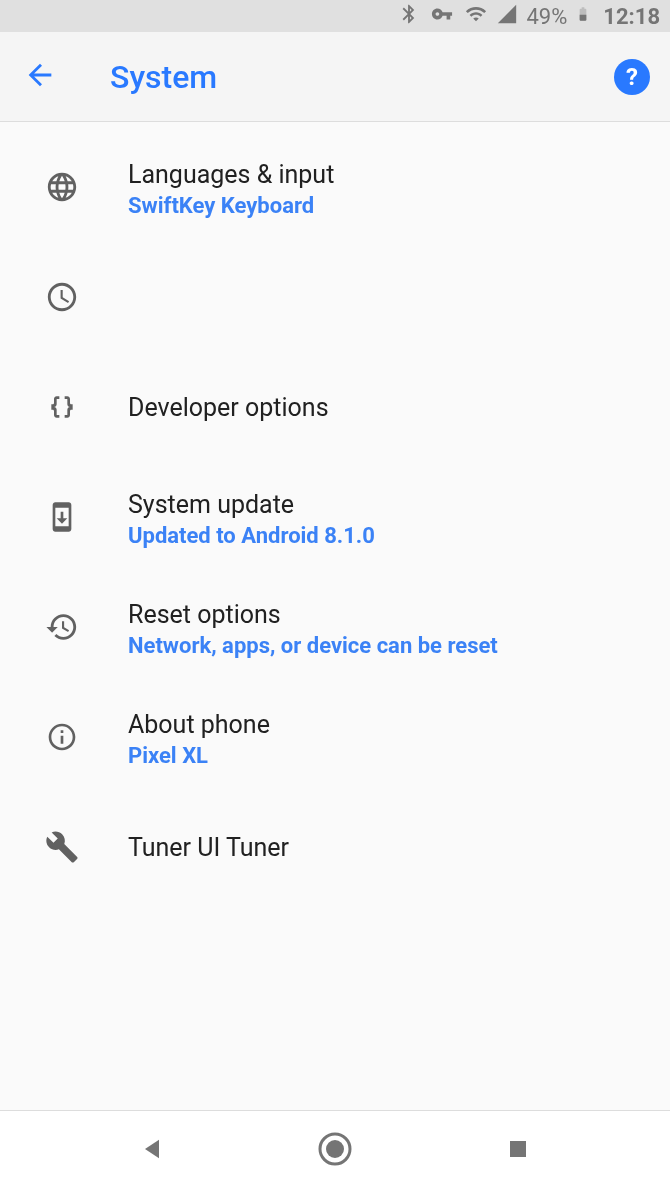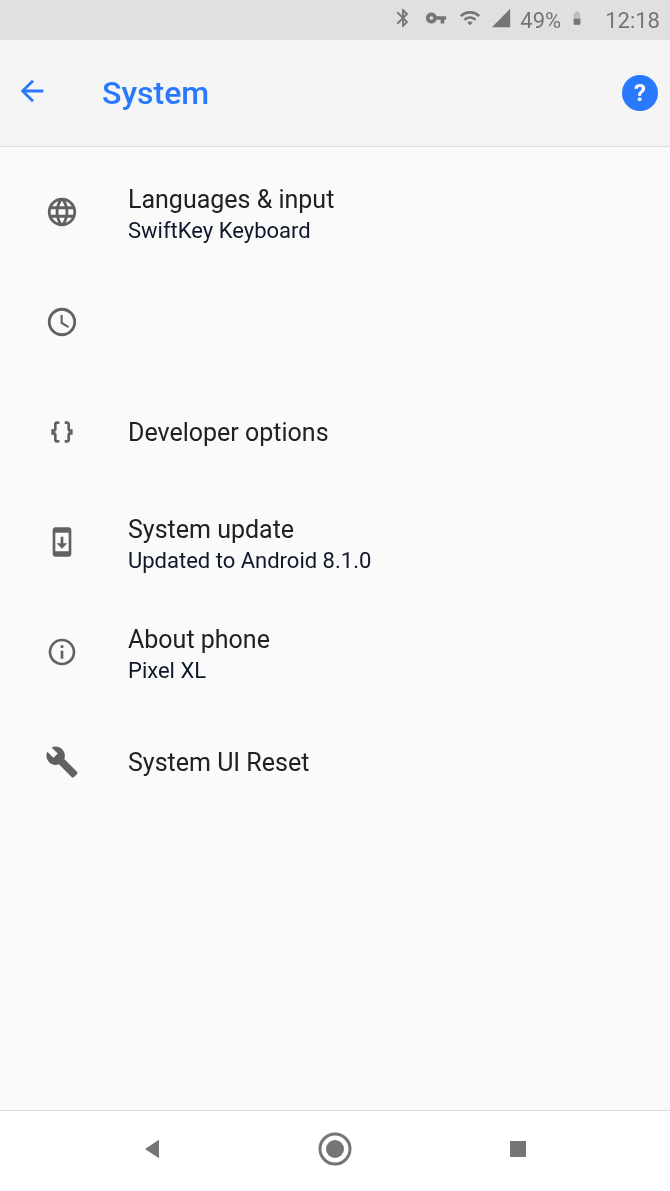--- a/index.html
+++ b/index.html
@@ -6,45 +6,45 @@
     body {
       font-family: Roboto, 'Helvetica Neue', Arial, sans-serif;
       width: 670px;
       height: 1191px;
       background: #fafafa;
       position: relative;
       overflow: hidden;
     }
     .status-bar {
       background: #e0e0e0;
-      height: 40px;
+      height: 32px;
       display: flex;
       align-items: center;
       justify-content: flex-end;
       padding: 0 10px;
       gap: 8px;
     }
     .status-bar svg { fill: #757575; }
     .status-bar .battery-pct {
       color: #757575;
       font-size: 22px;
       font-weight: 400;
     }
     .status-bar .clock {
       color: #757575;
       font-size: 22px;
-      font-weight: 400;
-      margin-left: 12px;
+      font-weight: 700;
+      margin-left: 4px;
     }
     .app-bar {
       background: #f5f5f5;
-      height: 107px;
-      display: flex;
-      align-items: center;
-      padding: 0 12px;
+      height: 90px;
+      display: flex;
+      align-items: center;
+      padding: 0 20px;
       border-bottom: 1px solid #ddd;
       box-shadow: 0 1px 2px rgba(0,0,0,0.05);
     }
     .back-btn {
       width: 40px;
       height: 40px;
       display: flex;
       align-items: center;
       justify-content: center;
       cursor: pointer;
@@ -92,22 +92,22 @@
       flex: 1;
     }
     .list-item .title {
       font-size: 25px;
       color: #212121;
       font-weight: 400;
       margin-bottom: 4px;
     }
     .list-item .subtitle {
       font-size: 22px;
-      color: #0f172a;
-      font-weight: 400;
+      color: #3b82f6;
+      font-weight: 700;
     }
     .divider-bottom {
       position: absolute;
       bottom: 80px;
       left: 0;
       right: 0;
       border-top: 1px solid #ddd;
     }
     .nav-bar {
       position: absolute;
@@ -230,20 +230,33 @@
             <path d="M17 1.01L7 1c-1.1 0-2 .9-2 2v18c0 1.1.9 2 2 2h10c1.1 0 2-.9 2-2V3c0-1.1-.9-1.99-2-1.99zM17 19H7V5h10v14zm-1-6h-3V8h-2v5H8l4 4 4-4z"></path>
           </svg>
     </span>
       </div>
     <div class="text-slot">
       <div class="title">System update</div>
       <div class="subtitle">Updated to Android 8.1.0</div>
     </div>
   </div>
 
+  <div class="list-item">
+    <div class="icon-slot">
+        <span>
+      <svg width="34" height="34" viewBox="0 0 24 24">
+            <path d="M13 3c-4.97 0-9 4.03-9 9H1l3.89 3.89.07.14L9 12H6c0-3.87 3.13-7 7-7s7 3.13 7 7-3.13 7-7 7c-1.93 0-3.68-.79-4.94-2.06l-1.42 1.42C8.27 19.99 10.51 21 13 21c4.97 0 9-4.03 9-9s-4.03-9-9-9zm-1 5v5l4.28 2.54.72-1.21-3.5-2.08V8H12z"></path>
+          </svg>
+    </span>
+      </div>
+    <div class="text-slot">
+      <div class="title">Reset options</div>
+      <div class="subtitle">Network, apps, or device can be reset</div>
+    </div>
+  </div>
 
   <div class="list-item">
     <div class="icon-slot">
         <span>
       <svg width="32" height="32" viewBox="0 0 24 24">
             <path d="M11 17h2v-6h-2v6zm1-15C6.48 2 2 6.48 2 12s4.48 10 10 10 10-4.48 10-10S17.52 2 12 2zm0 18c-4.41 0-8-3.59-8-8s3.59-8 8-8 8 3.59 8 8-3.59 8-8 8zM11 9h2V7h-2v2z"></path>
           </svg>
     </span>
       </div>
     <div class="text-slot">
@@ -254,21 +267,21 @@
 
   <div class="list-item">
     <div class="icon-slot">
         <span>
       <svg width="34" height="34" viewBox="0 0 24 24">
             <path d="M22.7 19l-9.1-9.1c.9-2.3.4-5-1.5-6.9-2-2-5-2.4-7.4-1.3L9 6 6 9 1.6 4.7C.4 7.1.9 10.1 2.9 12.1c1.9 1.9 4.6 2.4 6.9 1.5l9.1 9.1c.4.4 1 .4 1.4 0l2.3-2.3c.5-.4.5-1.1.1-1.4z"></path>
           </svg>
     </span>
       </div>
     <div class="text-slot">
-      <div class="title">System UI Reset</div>
+      <div class="title">Tuner UI Tuner</div>
     </div>
   </div>
 
 </div>
 
 <div class="divider-bottom"></div>
 
 <div class="nav-bar">
   <div class="nav-btn">
     <span>

